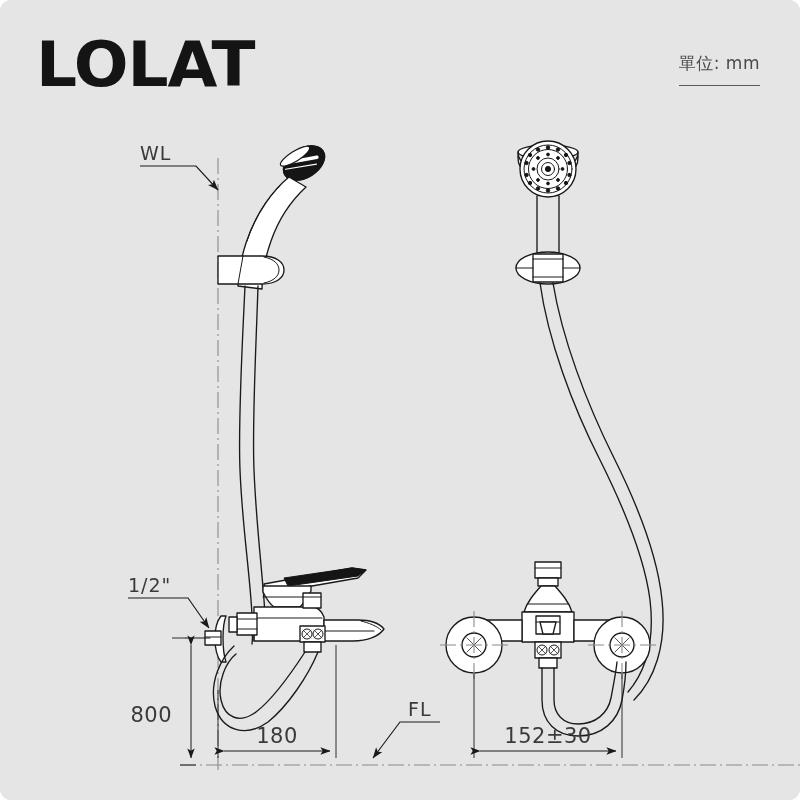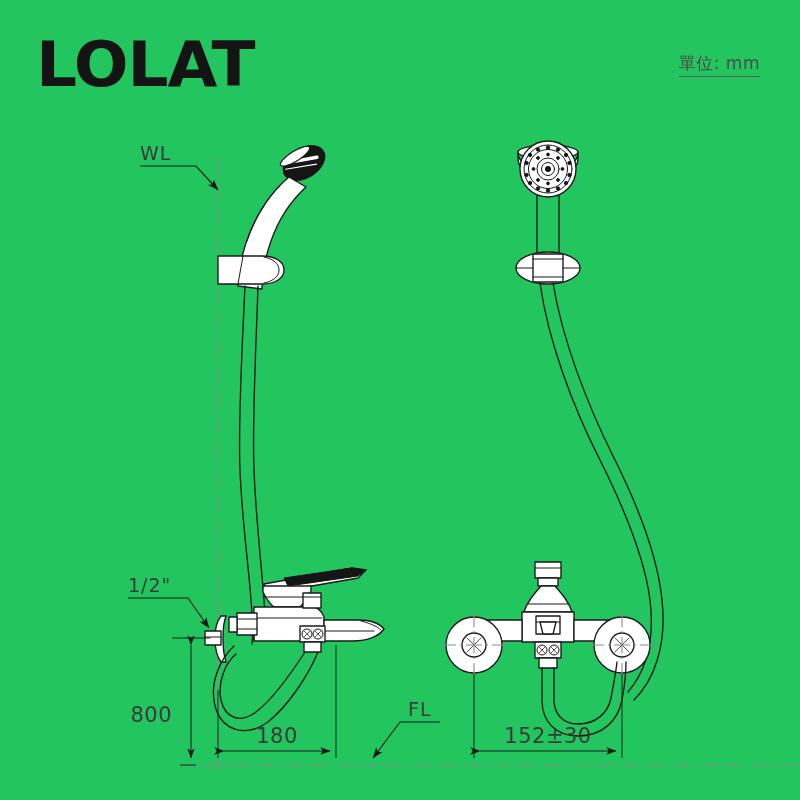--- a/index.html
+++ b/index.html
@@ -13,21 +13,22 @@
     height: 800px;
     position: relative;
     overflow: hidden;
     font-family: "Liberation Sans", "DejaVu Sans", sans-serif;
   }
   #sheet {
     position: absolute;
     left: 0; top: 0;
     width: 800px;
     height: 800px;
-    background: #22c55e;
+    background: #e5e5e5;
+    border-radius: 11px;
   }
   #brand-logo {
     position: absolute;
     left: 36px;
     top: 34px;
     font-family: "DejaVu Sans", "Liberation Sans", sans-serif;
     font-weight: bold;
     font-size: 62px;
     letter-spacing: -1px;
     color: #141414;
@@ -36,21 +37,21 @@
     transform-origin: left top;
     user-select: none;
   }
   #unit-note {
     position: absolute;
     right: 40px;
     top: 52px;
     font-size: 17px;
     color: #4a4a4a;
     border-bottom: 1.3px solid #5a5a5a;
-    padding-bottom: 1px;
+    padding-bottom: 10px;
     letter-spacing: 0.5px;
     font-family: "DejaVu Sans", "Liberation Sans", sans-serif;
     white-space: nowrap;
   }
   svg#drawing {
     position: absolute;
     left: 0;
     top: 0;
     width: 800px;
     height: 800px;

